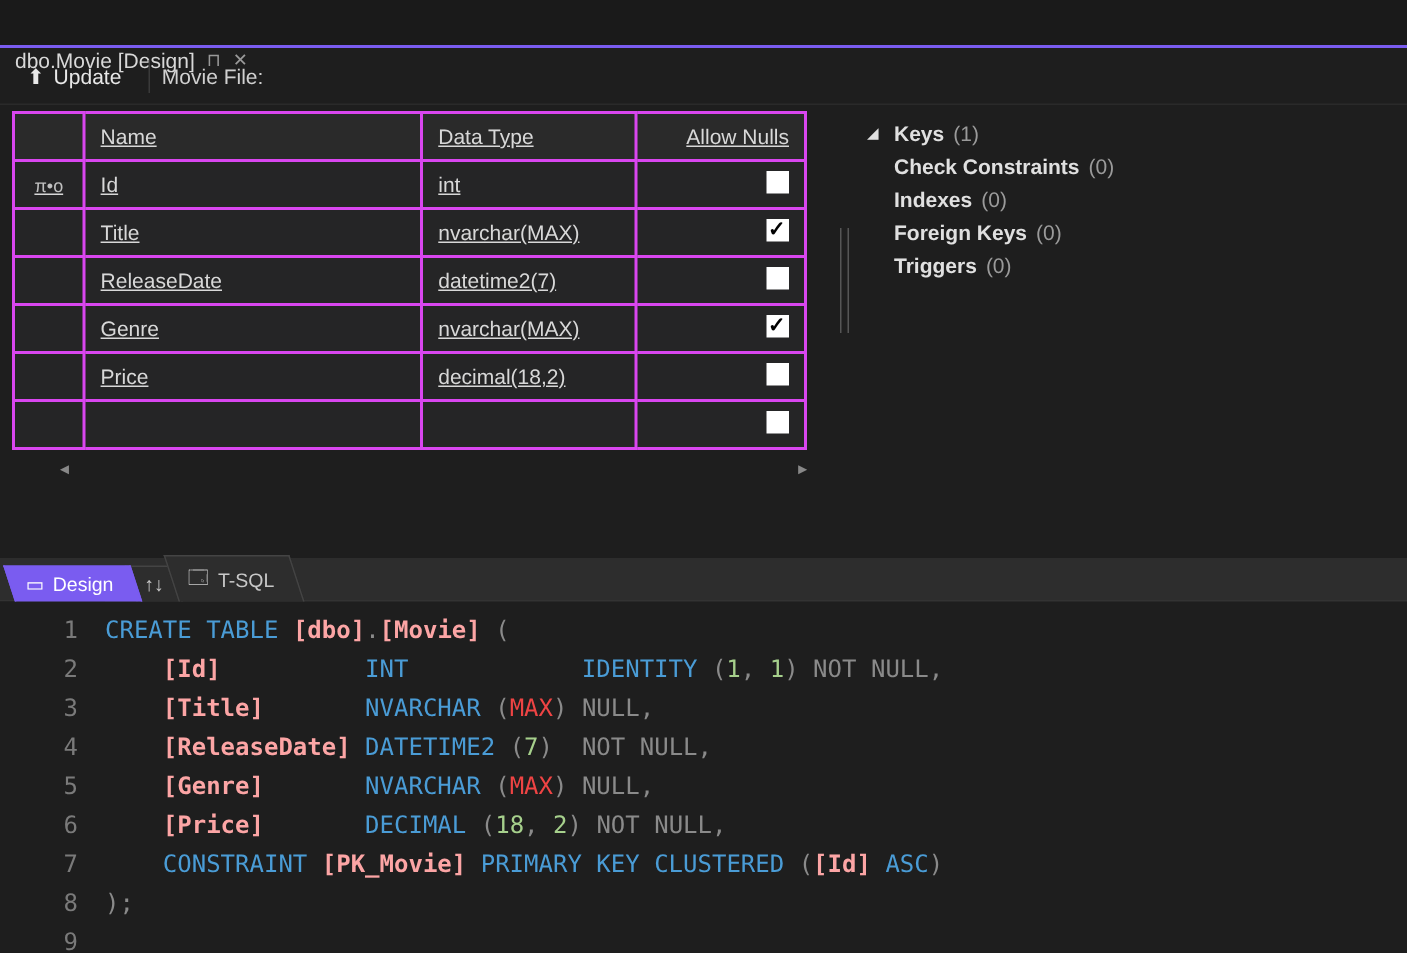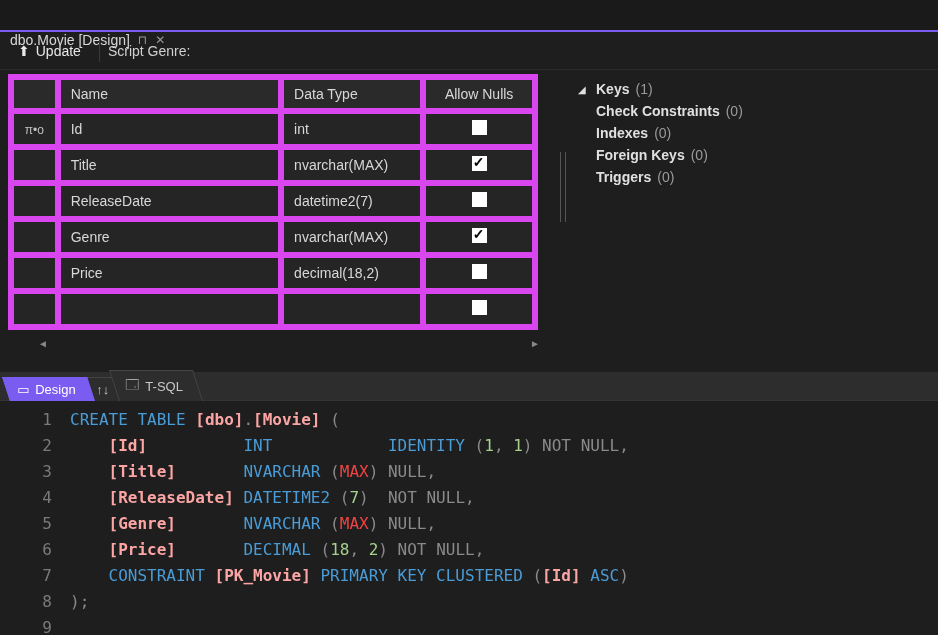--- a/index.html
+++ b/index.html
@@ -77,35 +77,36 @@
     padding: 4px 0 0 8px;
     display:flex;
     flex-direction:column;
   }
   .grid {
     border-collapse: collapse;
     width: 530px;
     background: #252526;
   }
   .grid th, .grid td {
-    border: 6px solid #d946ef;
+    border: 2px solid #d946ef;
     padding: 6px 10px;
     text-align: left;
     color: #d8d8d8;
     background: #252526;
     height: 32px;
+    text-decoration: underline;
   }
   .grid th {
     background: #2a2a2a;
     font-weight: 400;
   }
   .grid .selector-col { width: 46px; text-align:center; padding:0;}
   .grid .name-col { width: 220px; }
   .grid .type-col { width: 140px; }
-  .grid .null-col { width: 110px; text-align:center;}
+  .grid .null-col { width: 110px; text-align:right;}
   .pk-icon { font-size: 12px; color:#c0c0c0; }
   .chk {
     width: 15px; height: 15px;
     background:#fff;
     display:inline-block;
     position:relative;
   }
   .chk.checked::after{
     content:"✓";
     position:absolute;
@@ -219,21 +220,21 @@
     <span class="close">✕</span>
   </div>
 </div>
 
 <div class="toolbar">
   <div class="btn">
     <span>⬆</span>
     <span>Update</span>
   </div>
   <div class="divider"></div>
-  <span class="label">Script Genre:</span>
+  <span class="label">Movie File:</span>
 </div>
 
 <div class="designer-split">
   <div class="grid-wrap">
     <table class="grid">
       <tbody>
           <tr>
         <th class="selector-col"></th>
         <th class="name-col">Name</th>
         <th class="type-col">Data Type</th>

